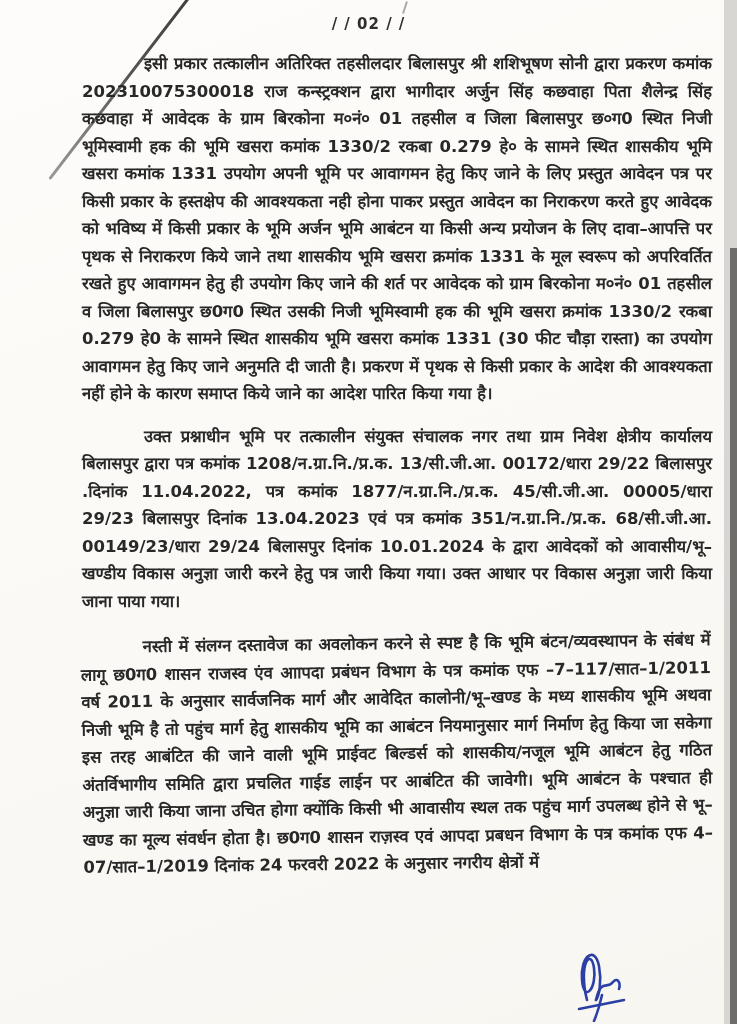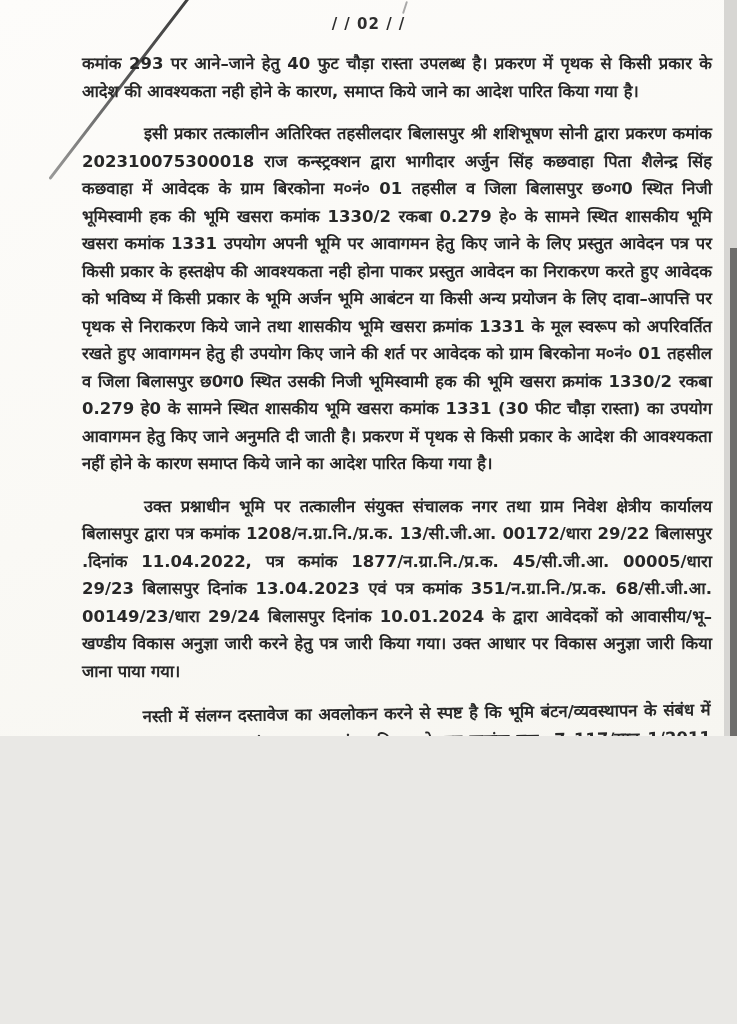--- a/index.html
+++ b/index.html
@@ -2,21 +2,21 @@
 <html><head>
 <meta charset="utf-8">
 <style>
   html,body { margin:0; padding:0; }
   body {
     width:737px; height:1024px; overflow:hidden;
     background:#e9e8e5;
     font-family:"DejaVu Sans","Liberation Sans",sans-serif;
   }
   .page {
-    position:relative; width:737px; height:736px; overflow:hidden;
+    position:relative; width:737px; height:1024px; overflow:hidden;
     background:linear-gradient(160deg,#fdfcfa 0%, #faf9f5 55%, #f7f6f1 100%);
     color:#262626;
   }
   
   .fold-line {
     position:absolute; left:192px; top:-4px; width:232px; height:3px;
     background:linear-gradient(to right,#3e3e3e 0%, #565656 45%, #9a9a99 100%);
     transform-origin:left top; transform:rotate(127.5deg);
     border-radius:2px;
   }
@@ -56,21 +56,20 @@
 <body>
 
 <div class="page">
 
   <div class="fold-line"></div>
   <div class="pen-speck"></div>
 
   <div class="header">/ / 02 / /</div>
 
   <div class="body-text">
-    <p class="para">कमांक 293 पर आने–जाने हेतु 40 फुट चौड़ा रास्ता उपलब्ध है। प्रकरण में पृथक से किसी प्रकार के आदेश की आवश्यकता नही होने के कारण, समाप्त किये जाने का आदेश पारित किया गया है।</p>
     <p class="para indent">इसी प्रकार तत्कालीन अतिरिक्त तहसीलदार बिलासपुर श्री शशिभूषण सोनी द्वारा प्रकरण कमांक 202310075300018 राज कन्स्ट्रक्शन द्वारा भागीदार अर्जुन सिंह कछवाहा पिता शैलेन्द्र सिंह कछवाहा में आवेदक के ग्राम बिरकोना म०नं० 01 तहसील व जिला बिलासपुर छ०ग0 स्थित निजी भूमिस्वामी हक की भूमि खसरा कमांक 1330/2 रकबा 0.279 हे० के सामने स्थित शासकीय भूमि खसरा कमांक 1331 उपयोग अपनी भूमि पर आवागमन हेतु किए जाने के लिए प्रस्तुत आवेदन पत्र पर किसी प्रकार के हस्तक्षेप की आवश्यकता नही होना पाकर प्रस्तुत आवेदन का निराकरण करते हुए आवेदक को भविष्य में किसी प्रकार के भूमि अर्जन भूमि आबंटन या किसी अन्य प्रयोजन के लिए दावा–आपत्ति पर पृथक से निराकरण किये जाने तथा शासकीय भूमि खसरा क्रमांक 1331 के मूल स्वरूप को अपरिवर्तित रखते हुए आवागमन हेतु ही उपयोग किए जाने की शर्त पर आवेदक को ग्राम बिरकोना म०नं० 01 तहसील व जिला बिलासपुर छ0ग0 स्थित उसकी निजी भूमिस्वामी हक की भूमि खसरा क्रमांक 1330/2 रकबा 0.279 हे0 के सामने स्थित शासकीय भूमि खसरा कमांक 1331 (30 फीट चौड़ा रास्ता) का उपयोग आवागमन हेतु किए जाने अनुमति दी जाती है। प्रकरण में पृथक से किसी प्रकार के आदेश की आवश्यकता नहीं होने के कारण समाप्त किये जाने का आदेश पारित किया गया है।</p>
     <p class="para indent">उक्त प्रश्नाधीन भूमि पर तत्कालीन संयुक्त संचालक नगर तथा ग्राम निवेश क्षेत्रीय कार्यालय बिलासपुर द्वारा पत्र कमांक 1208/न.ग्रा.नि./प्र.क. 13/सी.जी.आ. 00172/धारा 29/22 बिलासपुर .दिनांक 11.04.2022, पत्र कमांक 1877/न.ग्रा.नि./प्र.क. 45/सी.जी.आ. 00005/धारा 29/23 बिलासपुर दिनांक 13.04.2023 एवं पत्र कमांक 351/न.ग्रा.नि./प्र.क. 68/सी.जी.आ. 00149/23/धारा 29/24 बिलासपुर दिनांक 10.01.2024 के द्वारा आवेदकों को आवासीय/भू–खण्डीय विकास अनुज्ञा जारी करने हेतु पत्र जारी किया गया। उक्त आधार पर विकास अनुज्ञा जारी किया जाना पाया गया।</p>
     <p class="para indent tilt">नस्ती में संलग्न दस्तावेज का अवलोकन करने से स्पष्ट है कि भूमि बंटन/व्यवस्थापन के संबंध में लागू छ0ग0 शासन राजस्व एंव आापदा प्रबंधन विभाग के पत्र कमांक एफ –7–117/सात–1/2011 वर्ष 2011 के अनुसार सार्वजनिक मार्ग और आवेदित कालोनी/भू–खण्ड के मध्य शासकीय भूमि अथवा निजी भूमि है तो पहुंच मार्ग हेतु शासकीय भूमि का आबंटन नियमानुसार मार्ग निर्माण हेतु किया जा सकेगा इस तरह आबंटित की जाने वाली भूमि प्राईवट बिल्डर्स को शासकीय/नजूल भूमि आबंटन हेतु गठित अंतर्विभागीय समिति द्वारा प्रचलित गाईड लाईन पर आबंटित की जावेगी। भूमि आबंटन के पश्चात ही अनुज्ञा जारी किया जाना उचित होगा क्योंकि किसी भी आवासीय स्थल तक पहुंच मार्ग उपलब्ध होने से भू–खण्ड का मूल्य संवर्धन होता है। छ0ग0 शासन राज़स्व एवं आपदा प्रबधन विभाग के पत्र कमांक एफ 4–07/सात–1/2019 दिनांक 24 फरवरी 2022 के अनुसार नगरीय क्षेत्रों में</p>
   </div>
 
   <svg class="signature" viewBox="0 0 98 80" xmlns="http://www.w3.org/2000/svg">
     <path d="M34,58 C25,22 38,5 41,26 C44,46 31,62 29,38 C27,14 42,3 46,24 C49,40 46,54 43,58" stroke="#2b3fa5"></path>
     <path d="M43,58 C48,36 54,48 60,40 C64,35 68,40 66,47" stroke="#2b3fa5"></path>
     <path d="M26,67 L71,58" stroke="#2b3fa5"></path>
     <path d="M49,53 C47,62 44,72 41,79" stroke="#2b3fa5"></path>

